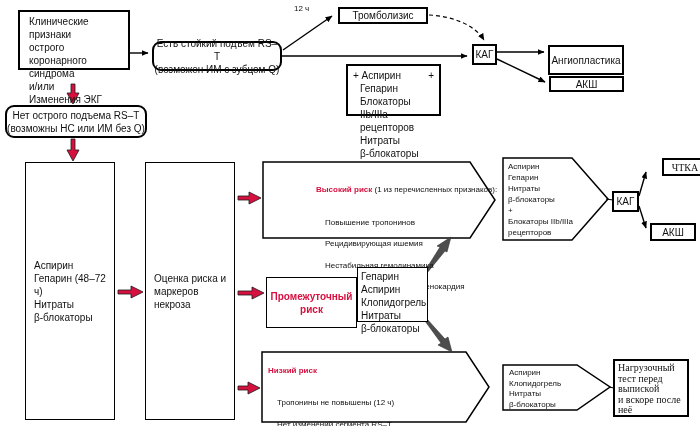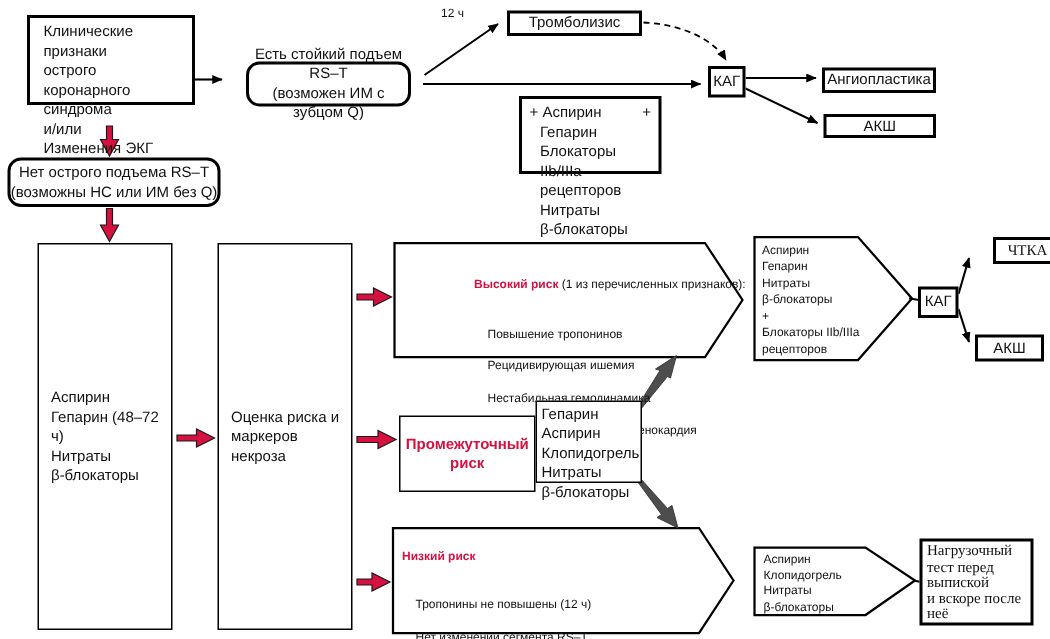--- a/index.html
+++ b/index.html
@@ -59,21 +59,21 @@
     <polygon points="425,271 440,247 437,246 451,237 447,252 445,251 427,273" fill="#4d4d4d" stroke="#333" stroke-width="0.6"></polygon>
     <polygon points="425,321 441,343 438,345 452,352 448,337 445,339 427,319" fill="#4d4d4d" stroke="#333" stroke-width="0.6"></polygon>
   </svg>
 
   <div class="node pre bold2" style="left:18px;top:10px;width:112px;height:60px;padding:3px 4px 2px 9px;">Клинические признаки
 острого коронарного
 синдрома
 и/или
 Изменения ЭКГ</div>
 
-  <div class="node pre rounded ctr" style="left:152px;top:41px;width:110px;height:30px;margin-left:12px;">Есть стойкий подъем RS–T
+  <div class="node pre rounded ctr" style="left:152px;top:41px;width:130px;height:30px;">Есть стойкий подъем RS–T
 (возможен ИМ с зубцом Q)</div>
 
   <div class="node pre rounded ctr" style="left:5px;top:105px;width:142px;height:33px;">Нет острого подъема RS–T
 (возможны НС или ИМ без Q)</div>
 
   <div class="lbl" style="left:294px;top:4px;">12 ч</div>
 
   <div class="node ctr bold2" style="left:338px;top:7px;width:90px;height:17px;">Тромболизис</div>
 
   <div class="node bold2" style="left:333px;top:64px;width:95px;height:52px;padding:3px 5px;margin-left:13px;">
@@ -83,21 +83,21 @@
     </div>
     <div class="pre" style="padding-left:7px;">Гепарин
 Блокаторы IIb/IIIa
 рецепторов
 Нитраты
  β-блокаторы</div>
   </div>
 
   <div class="node ctr bold2" style="left:472px;top:44px;width:25px;height:21px;">КАГ</div>
 
-  <div class="node ctr bold2" style="left:548px;top:45px;width:76px;height:17px;">Ангиопластика</div>
+  <div class="node ctr bold2" style="left:548px;top:45px;width:76px;height:30px;">Ангиопластика</div>
 
   <div class="node ctr bold2" style="left:549px;top:76px;width:75px;height:16px;">АКШ</div>
 
   <div class="node pre vctr" style="left:25px;top:162px;width:90px;height:258px;padding-left:8px;">Аспирин
 Гепарин (48–72 ч)
 Нитраты
  β-блокаторы</div>
 
   <div class="node pre vctr" style="left:145px;top:162px;width:90px;height:258px;padding-left:8px;">Оценка риска и
 маркеров некроза</div>

